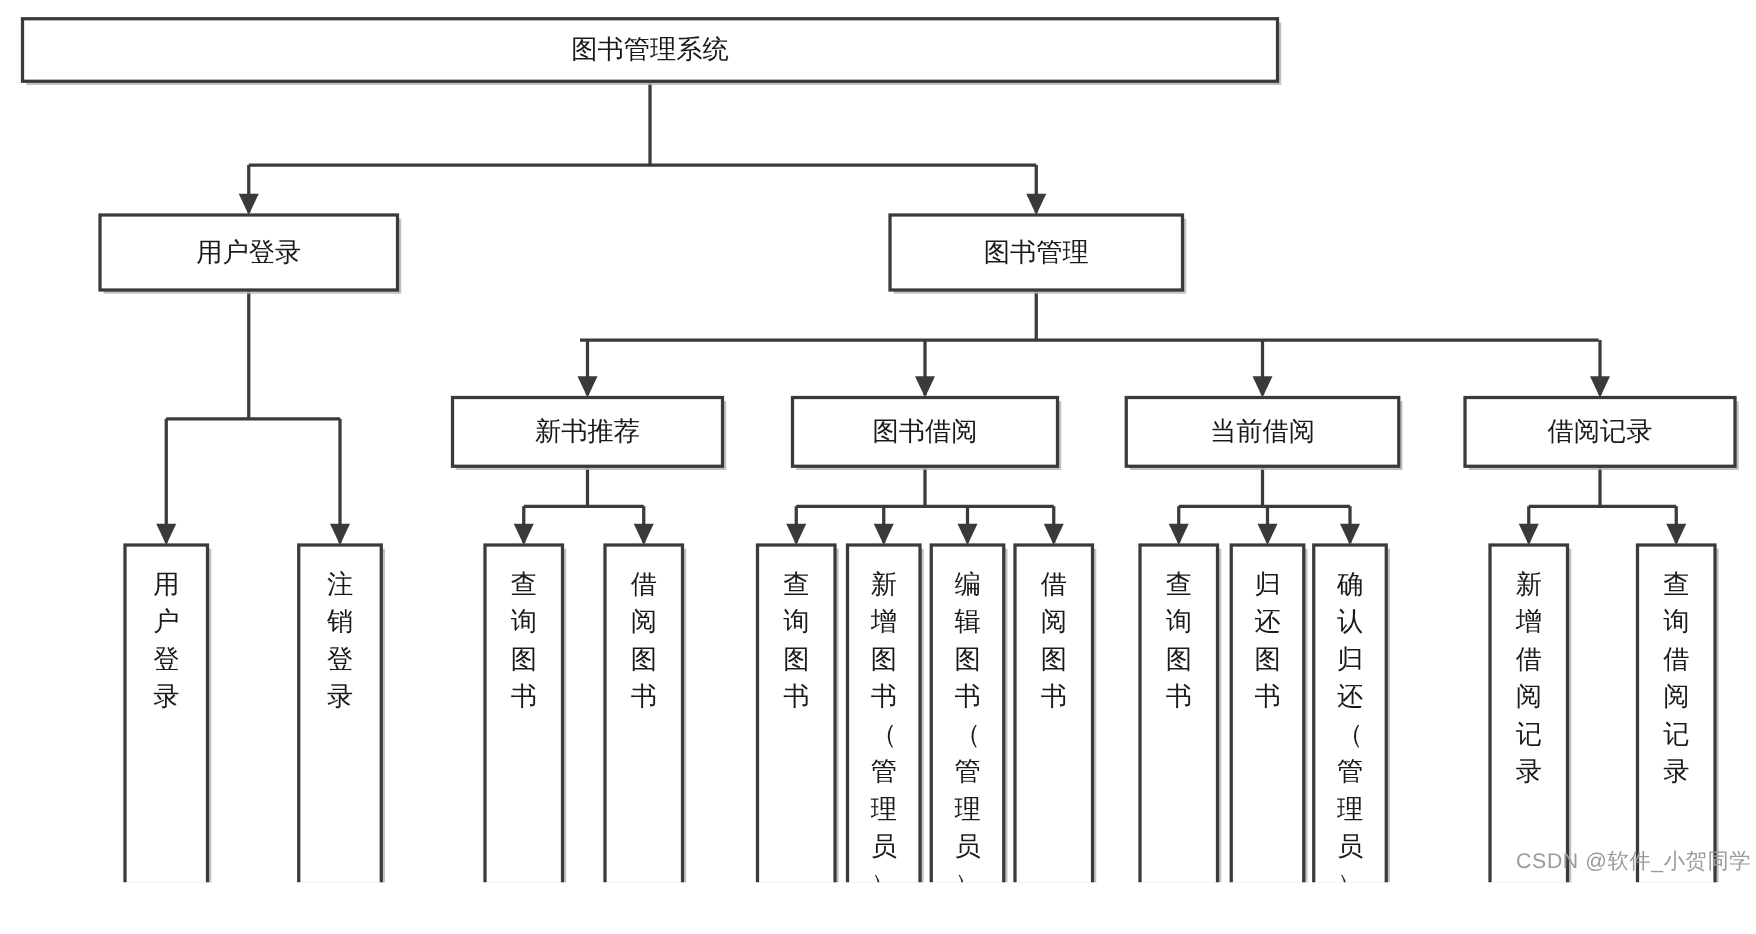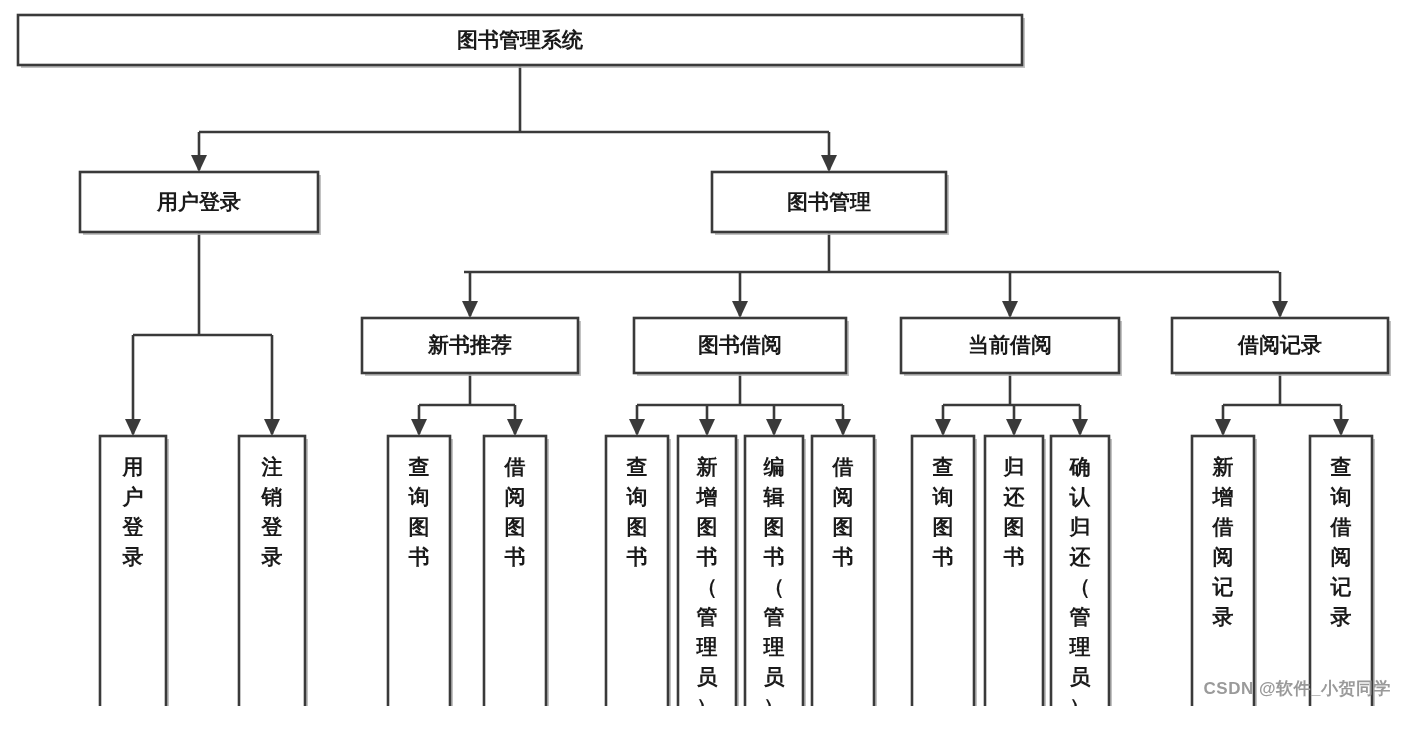--- a/index.html
+++ b/index.html
@@ -10,21 +10,20 @@
   }
   body {
     font-family: "Liberation Sans", "DejaVu Sans", sans-serif;
   }
   #diagram-root {
     position: relative;
     width: 1405px;
     height: 706px;
     background: #ffffff;
     overflow: hidden;
-    font-weight: bold;
   }
   svg#diagram-canvas {
     position: absolute;
     top: 0;
     left: 0;
     width: 1405px;
     height: 747px;
     display: block;
   }
   .node-box {
@@ -53,21 +52,21 @@
     dominant-baseline: middle;
   }
   .node-label-v {
     fill: #1a1a1a;
     font-family: "Liberation Sans", "DejaVu Sans", sans-serif;
     font-size: 21px;
     text-anchor: middle;
   }
   .watermark {
     position: absolute;
-    right: 14px;
+    right: 4px;
     bottom: 6px;
     font-family: "Liberation Sans", "DejaVu Sans", sans-serif;
     font-size: 17px;
     color: #9a9a9a;
     letter-spacing: .5px;
     white-space: nowrap;
     user-select: none;
   }
 </style>
 </head>

